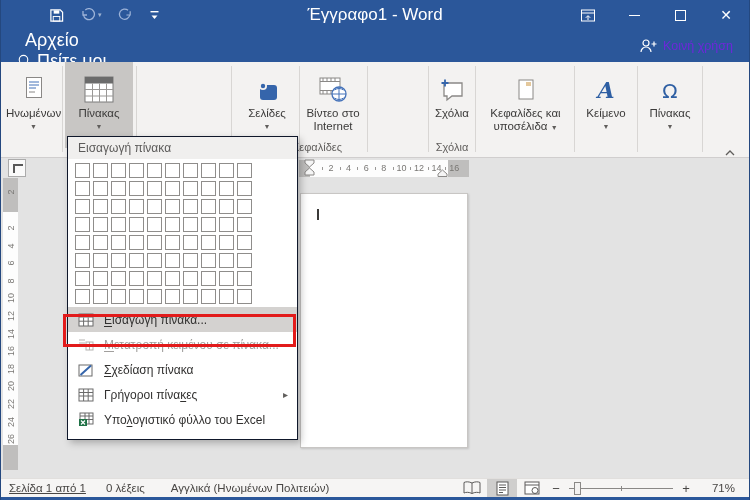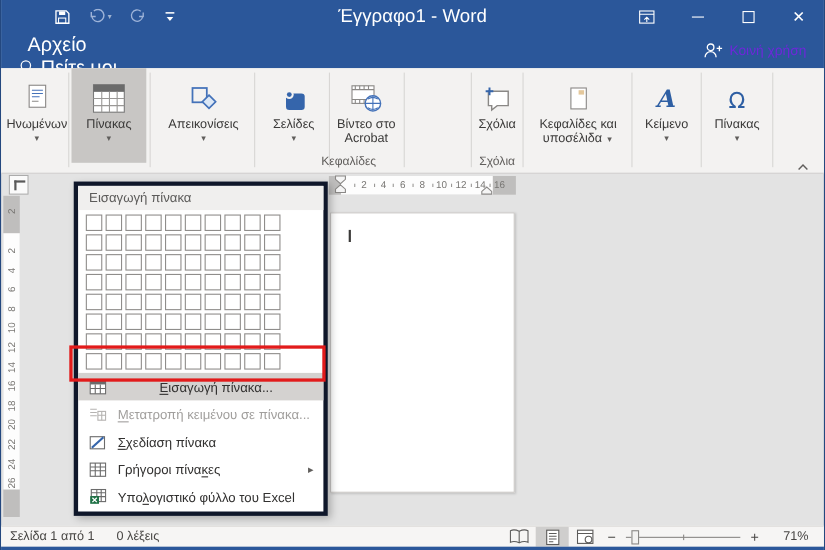--- a/index.html
+++ b/index.html
@@ -48,35 +48,35 @@
   .hr-num{position:absolute;top:3px;transform:translateX(-50%);font-size:9px;color:#797774;}
   .hr-tick{position:absolute;top:7px;width:1px;height:3px;background:#9a9896;}
   .ind-left{position:absolute;left:303px;top:159px;}
   .ind-right{position:absolute;left:436px;top:169px;}
   .vruler{position:absolute;left:2px;top:178px;width:15px;height:292px;background:#bfbebd;}
   .vruler .area{position:absolute;left:0;right:0;top:34px;height:233px;background:#fdfdfd;}
   .vr-num{position:absolute;left:50%;transform:translate(-50%,-50%) rotate(-90deg);font-size:9px;color:#797774;}
   .page{position:absolute;left:299px;top:193px;width:168px;height:255px;background:#fff;border:1px solid #c8c6c4;box-shadow:1px 1px 2px rgba(0,0,0,.15);}
   .caret{position:absolute;left:16px;top:15px;width:1.5px;height:11px;background:#3b3a39;}
   
-  .dropdown{position:absolute;left:66px;top:165px;width:231px;height:304px;background:#fff;border:4px solid #0f172a;box-shadow:3px 3px 7px rgba(0,0,0,.25);z-index:40;}
+  .dropdown{position:absolute;left:66px;top:136px;width:231px;height:304px;background:#fff;border:1px solid #0f172a;box-shadow:3px 3px 7px rgba(0,0,0,.25);z-index:40;}
   .dd-header{height:22px;line-height:22px;padding-left:10px;background:#f0efee;color:#5c5b5a;font-size:12px;}
   .dd-grid{position:absolute;left:7px;top:26px;display:grid;grid-template-columns:repeat(10,15px);grid-auto-rows:15px;gap:3px;}
   .grid-cell{width:15px;height:15px;background:#fff;border:1px solid #8f8d8b;}
   .menu-items{position:absolute;left:0;right:0;top:170px;}
   .menu-item{height:25px;display:flex;align-items:center;padding-left:9px;font-size:12px;color:#323130;}
-  .menu-item.hover{background:#d4d2d0;gap:38px;}
+  .menu-item.hover{background:#d4d2d0;}
   .menu-item.disabled{color:#a19f9d;}
   .mi-icon{flex:0 0 18px;width:18px;height:16px;margin-right:9px;display:flex;align-items:center;justify-content:center;}
   .mi-label u{text-underline-offset:2px;}
   .mi-sub{margin-left:auto;margin-right:9px;font-size:10px;color:#605e5c;}
   .annotation{position:absolute;left:62px;top:314px;width:233px;height:33px;border:3px solid #e21b1b;z-index:60;}
   
   .statusbar{position:absolute;left:0;right:0;bottom:3px;height:19px;background:#f6f5f4;border-top:1px solid #e1dfdd;display:flex;align-items:center;font-size:11.5px;color:#484644;}
-  .sb-page{margin-left:8px;}
+  .sb-page{margin-left:8px;text-decoration:underline;}
   .sb-words{margin-left:20px;}
   .sb-lang{margin-left:26px;}
   .sb-right{margin-left:auto;display:flex;align-items:center;height:100%;}
   .viewbtn{width:30px;height:100%;display:flex;align-items:center;justify-content:center;}
   .viewbtn.selected{background:#cfcecd;}
   .zoom-minus,.zoom-plus{width:18px;text-align:center;font-size:13px;color:#484644;}
   .zoom-track{position:relative;width:104px;height:1px;background:#8a8886;margin:0 4px;}
   .zoom-notch{position:absolute;left:50%;top:-2px;width:1px;height:5px;background:#8a8886;}
   .zoom-thumb{position:absolute;left:5px;top:-6px;width:7px;height:13px;background:#f3f2f1;border:1px solid #8a8886;}
   .zoom-label{min-width:34px;text-align:right;margin:0 14px 0 6px;}
@@ -186,30 +186,20 @@
             <rect x="1" y="1" width="28" height="25" fill="#fff" stroke="#7a7a7a"></rect>
             <rect x="1" y="1" width="28" height="6.5" fill="#6b6b6b"></rect>
             <path d="M1 13.5h28M1 20h28M8.5 7.5V26M15.5 7.5V26M22.5 7.5V26" stroke="#9a9896" fill="none"></path>
           </svg>
         </span>
       <span class="lbl">Πίνακας</span>
       <span class="arrow">▼</span>
     </div>
     <div class="gsep" style="left:135px;"></div>
 
-    <div class="rbtn" style="left:139px;width:90px;">
-      <span class="icon">
-          <svg width="27" height="26" viewBox="0 0 27 26">
-            <rect x="3" y="3" width="13" height="13" fill="none" stroke="#4472b9" stroke-width="1.6"></rect>
-            <path d="M18 9.5 24 15.5 18 21.5 12 15.5Z" fill="#dbe7f5" stroke="#4472b9" stroke-width="1.6"></path>
-          </svg>
-        </span>
-      <span class="lbl">Απεικονίσεις</span>
-      <span class="arrow">▼</span>
-    </div>
     <div class="gsep" style="left:230px;"></div>
 
     <div class="rbtn" style="left:233px;width:66px;">
       <span class="icon">
           <svg width="25" height="24" viewBox="0 0 25 24">
             <rect x="5" y="6" rx="3" width="17" height="15" fill="#3565ab"></rect>
             <circle cx="8" cy="7" r="4" fill="#f3f2f1"></circle>
             <circle cx="8" cy="7" r="2.2" fill="#3565ab"></circle>
           </svg>
         </span>
@@ -221,21 +211,21 @@
     <div class="rbtn" style="left:300px;width:64px;">
       <span class="icon">
           <svg width="30" height="27" viewBox="0 0 30 27">
             <rect x="2" y="2" width="20" height="16" fill="#fff" stroke="#8a8886"></rect>
             <path d="M2 5.5h20M2 14.5h20" stroke="#8a8886"></path>
             <path d="M5 2v3.5M9 2v3.5M13 2v3.5M17 2v3.5M5 14.5V18M9 14.5V18M13 14.5V18M17 14.5V18" stroke="#8a8886"></path>
             <circle cx="21" cy="18" r="7" fill="#fff" stroke="#4472b9" stroke-width="1.3"></circle>
             <path d="M14 18h14M21 11v14M16.5 14a8 8 0 0 1 9 0M16.5 22a8 8 0 0 0 9 0" stroke="#4472b9" fill="none"></path>
           </svg>
         </span>
-      <span class="lbl">Βίντεο στο Acrobat</span>
+      <span class="lbl">Βίντεο στο Internet</span>
     </div>
     <div class="gsep" style="left:366px;"></div>
 
     <div class="gsep" style="left:427px;"></div>
 
     <div class="rbtn" style="left:429px;width:44px;">
       <span class="icon">
           <svg width="26" height="25" viewBox="0 0 26 25">
             <path d="M5 5h18v13H13l-5 4v-4H5z" fill="#fff" stroke="#8a8886" stroke-width="1.3"></path>
             <path d="M6 1.5v7M2.5 5h7" stroke="#3565ab" stroke-width="1.8"></path>
@@ -472,20 +462,21 @@
           <span class="mi-label">Υπο<u>λ</u>ογιστικό φύλλο του Excel</span>
         </div>
       </div>
   </div>
 
   <div class="annotation"></div>
 
   <div class="statusbar">
     <span class="sb-page">Σελίδα 1 από 1</span>
     <span class="sb-words">0 λέξεις</span>
+    <span class="sb-lang">Αγγλικά (Ηνωμένων Πολιτειών)</span>
     <span class="sb-right">
       <span class="viewbtn">
           <svg width="18" height="14" viewBox="0 0 18 14">
             <path d="M9 2C6 .5 3 .5 1 1.5V12c2-1 5-1 8 .5 3-1.5 6-1.5 8-.5V1.5C15 .5 12 .5 9 2Z" fill="none" stroke="#5c5b5a"></path>
             <path d="M9 2v10.5" stroke="#5c5b5a"></path>
           </svg>
         </span>
       <span class="viewbtn selected">
           <svg width="13" height="15" viewBox="0 0 13 15">
             <rect x="1" y="1" width="11" height="13" fill="#fff" stroke="#5c5b5a"></rect>

